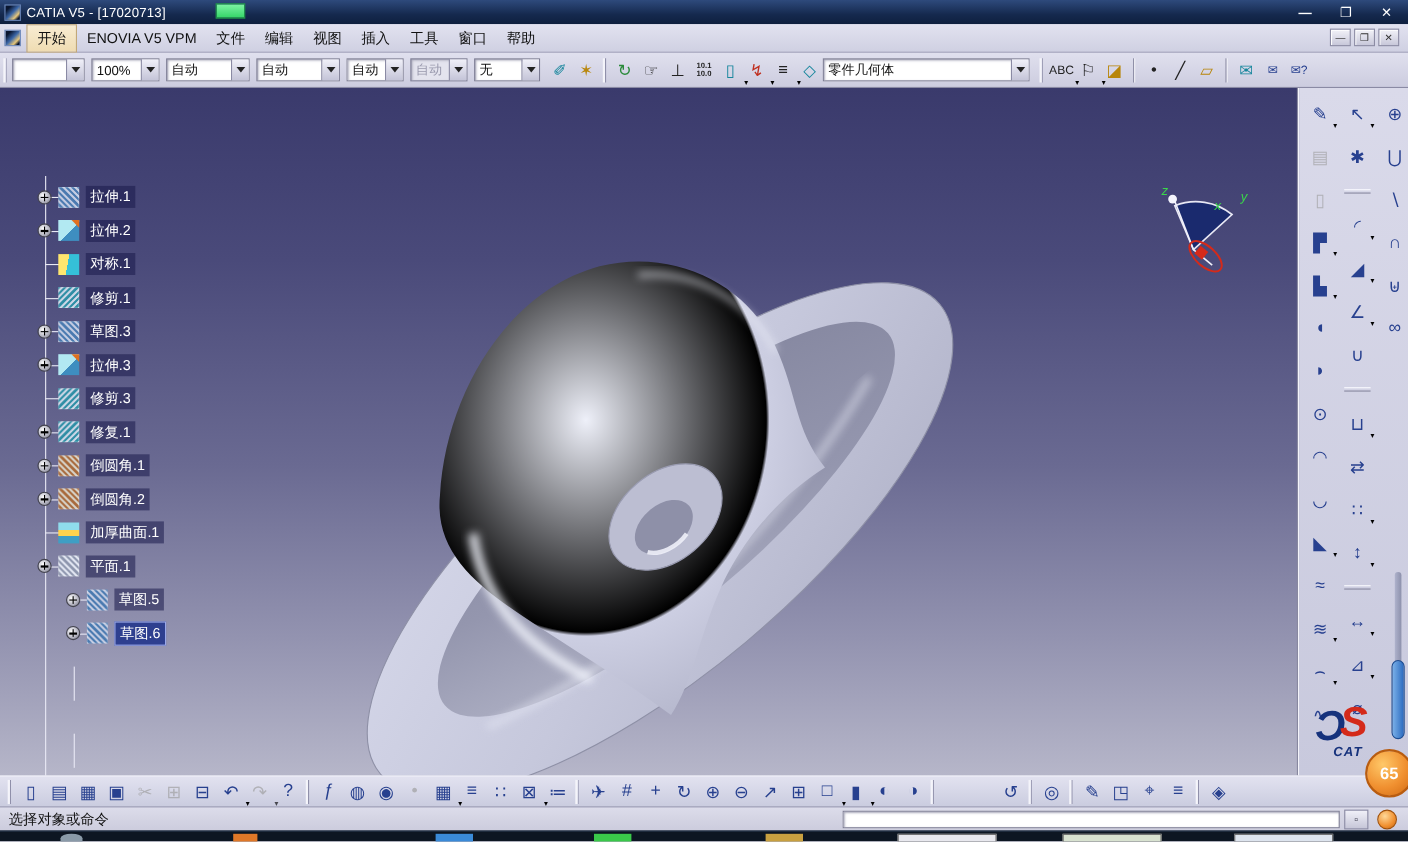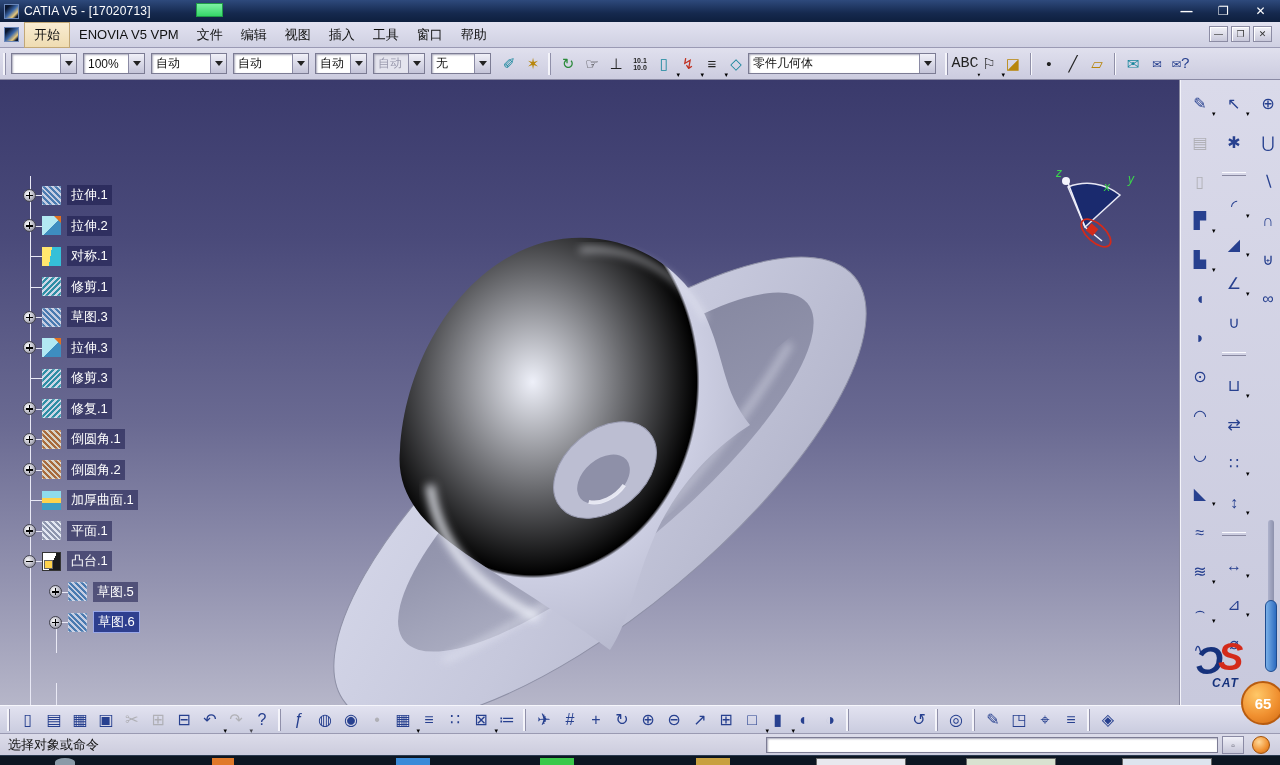--- a/index.html
+++ b/index.html
@@ -42,37 +42,37 @@
   .combo{height:21px;background:#fff;border:1px solid #7c7c94;
     box-shadow:inset 1px 1px 2px #aab;display:flex;align-items:center;margin-right:6px;}
   .combo .cval{flex:1;padding:4px 4px;font-size:12px;color:#111;white-space:nowrap;overflow:hidden;}
   .combo .carrow{width:16px;height:100%;background:linear-gradient(180deg,#f0f0f8,#c4c4d8);
     border-left:1px solid #8a8aa4;display:flex;align-items:center;justify-content:center;}
   .combo .carrow::after{content:"";border:4px solid transparent;border-top:5px solid #222;margin-top:4px;}
   .combo.disabled{background:#e4e4ee;}
   .combo.disabled .cval{color:#9a9aae;}
   .ticon{width:24px;height:24px;display:flex;align-items:center;justify-content:center;
     font-size:15px;color:#27408f;position:relative;flex:0 0 auto;}
-  .ticon.small{font-size:15px;font-family:Liberation Mono, monospace;}
+  .ticon.small{font-size:11px;}
   .fly::after{content:"▾";position:absolute;right:-4px;bottom:-3px;font-size:7px;color:#000;}
   .grayed{color:#9a9ab0 !important;filter:grayscale(1);opacity:.65;}
   .num-icon{font-size:7px;line-height:7px;white-space:pre;color:#222;font-weight:bold;text-align:left;}
   .c-gold{color:#b8860b;}.c-teal{color:#17869c;}.c-red{color:#c03020;}.c-dark{color:#222;}
   .c-green{color:#2a8a3a;}.c-blue{color:#27408f;}
 
   
   #main{position:absolute;left:0;top:80px;width:1280px;height:625px;
     background:linear-gradient(180deg,#3a3a6c 0%,#4a4a7a 25%,#6a6a92 55%,#9393b0 80%,#b6b6c9 100%);
     overflow:hidden;}
   #model-svg{position:absolute;left:280px;top:110px;}
   
   #compass{position:absolute;left:1040px;top:85px;}
 
   
-  #tree{position:absolute;left:19px;top:84px;width:250px;margin-top:16px;}
+  #tree{position:absolute;left:30px;top:84px;width:250px;}
   #trunk{position:absolute;left:11px;top:-4px;width:1px;height:570px;background:#e9e9f5;}
   .subtrunk{position:absolute;left:37px;width:1px;background:#e9e9f5;}
   .trow{height:30.5px;display:flex;align-items:center;position:relative;padding-left:4px;}
   .trow::before{content:"";position:absolute;left:11px;top:50%;width:15px;height:1px;background:#e9e9f5;}
   .trow.ind{padding-left:30px;}
   .trow.ind::before{left:37px;}
   .exp{width:13px;height:13px;border-radius:50%;flex:0 0 13px;position:relative;z-index:2;
     background:radial-gradient(circle at 4px 4px,#fdfdfd,#b8b8c4 55%,#6e6e7e 100%);
     border:1px solid #44444f;margin-right:6px;}
   .exp.plus::before,.exp.minus::before{content:"";position:absolute;left:2px;top:5px;width:7px;height:1.6px;background:#000;}
@@ -356,25 +356,20 @@
       <div class="trow">
         <span class="noexp"></span>
         <span class="ti ti-thick"></span>
         <span class="tlabel">加厚曲面.1</span>
       </div>
       <div class="trow">
         <span class="exp plus"></span>
         <span class="ti ti-dgray"></span>
         <span class="tlabel">平面.1</span>
       </div>
-      <div class="trow">
-        <span class="exp minus"></span>
-        <span class="ti ti-pad"></span>
-        <span class="tlabel">凸台.1</span>
-      </div>
       <div class="trow ind">
         <span class="exp plus"></span>
         <span class="ti ti-dblue"></span>
         <span class="tlabel">草图.5</span>
       </div>
       <div class="trow ind">
         <span class="exp plus"></span>
         <span class="ti ti-dblue"></span>
         <span class="tlabel hl">草图.6</span>
       </div>

